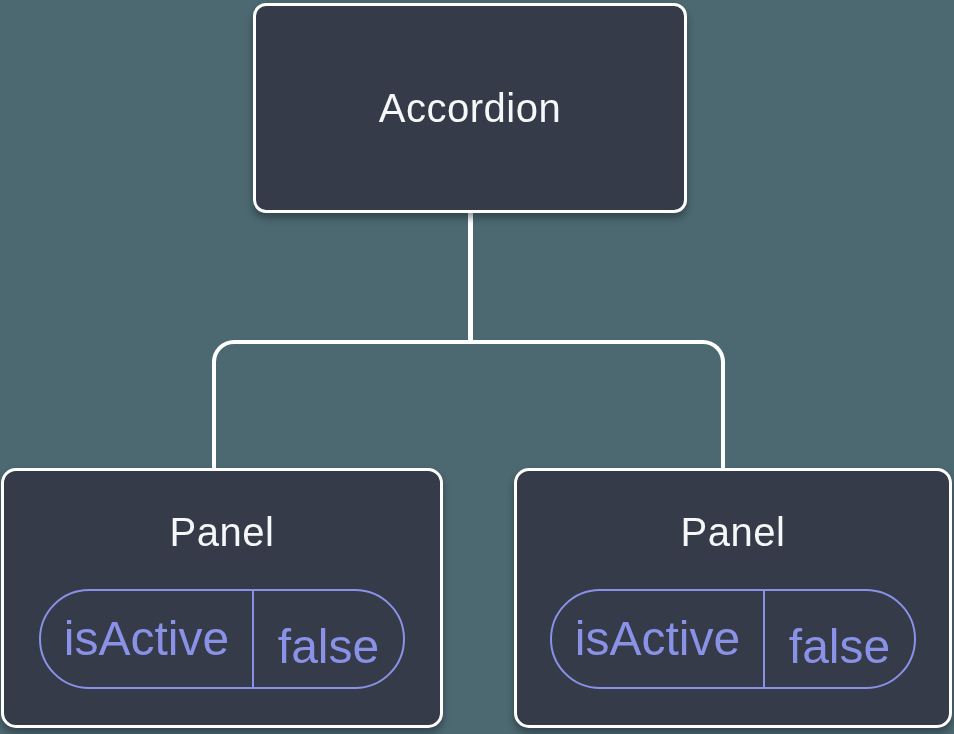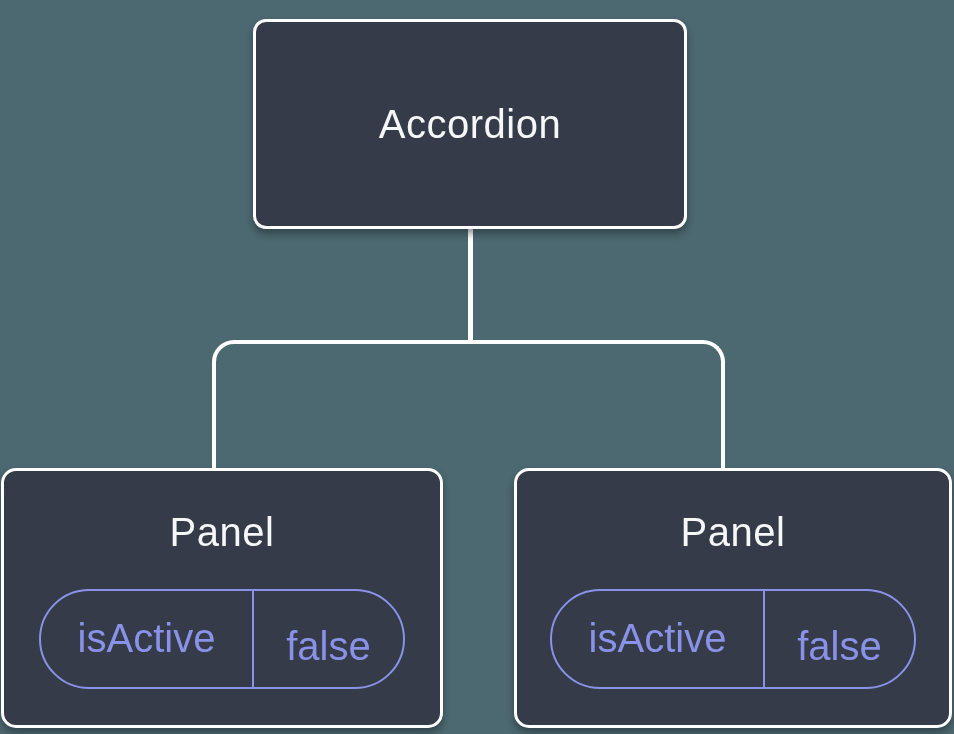--- a/index.html
+++ b/index.html
@@ -49,21 +49,21 @@
     border: 3.5px solid #FFFFFF;
     box-shadow: 0 5px 7px rgba(25, 30, 40, 0.45);
     box-sizing: border-box;
     display: flex;
     flex-direction: column;
     align-items: center;
     justify-content: center;
   }
   .node-root {
     left: 253px;
-    top: 19px;
+    top: 3px;
     width: 434px;
     height: 210px;
     border-radius: 13px;
   }
   .node-panel-left {
     left: 1px;
     top: 468px;
     width: 442px;
     height: 260px;
     border-radius: 15px;
@@ -98,21 +98,21 @@
     border-radius: 50px;
     display: flex;
     align-items: stretch;
     overflow: hidden;
   }
   .state-cell {
     display: flex;
     align-items: center;
     justify-content: center;
     color: #8A92E8;
-    font-size: 40px;
+    font-size: 48px;
     font-weight: 400;
   }
   .state-key-cell {
     flex: 0 0 211px;
     border-right: 2.5px solid #8A92E8;
   }
   .state-value-cell {
     flex: 1 1 auto;
     margin-top: 16px;
   }

